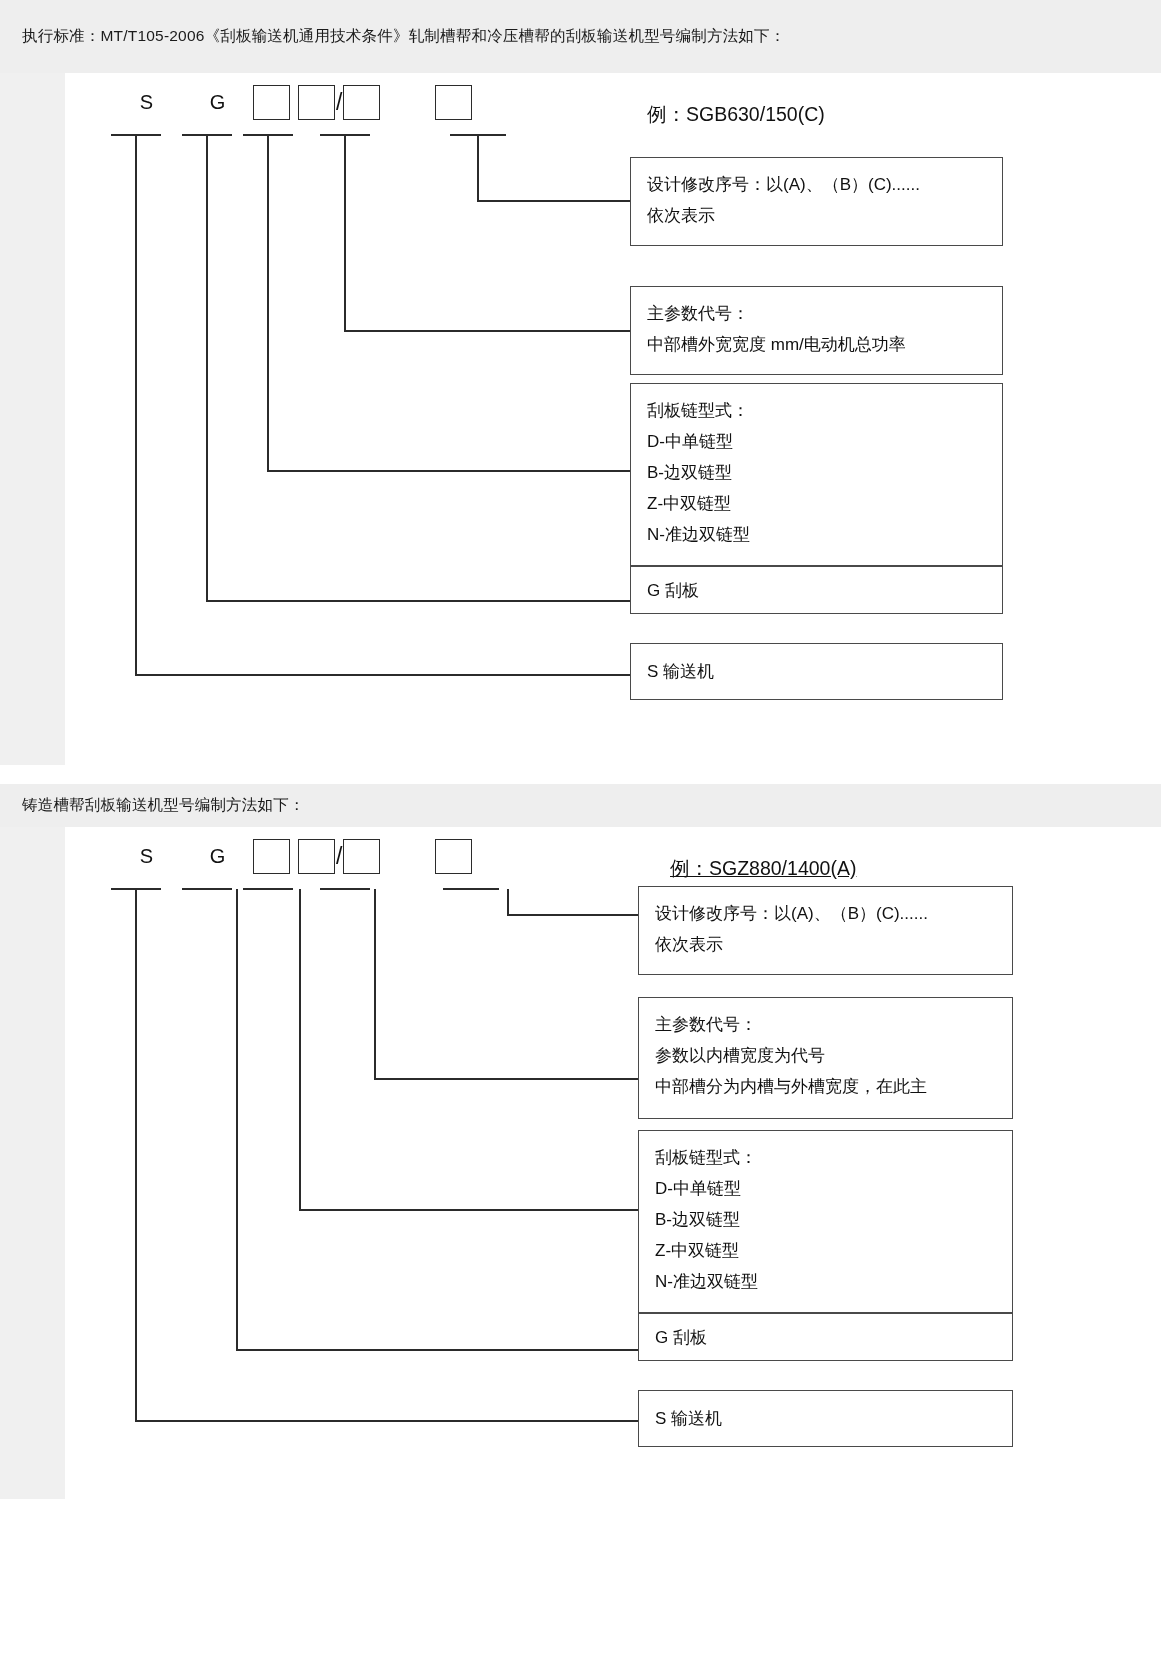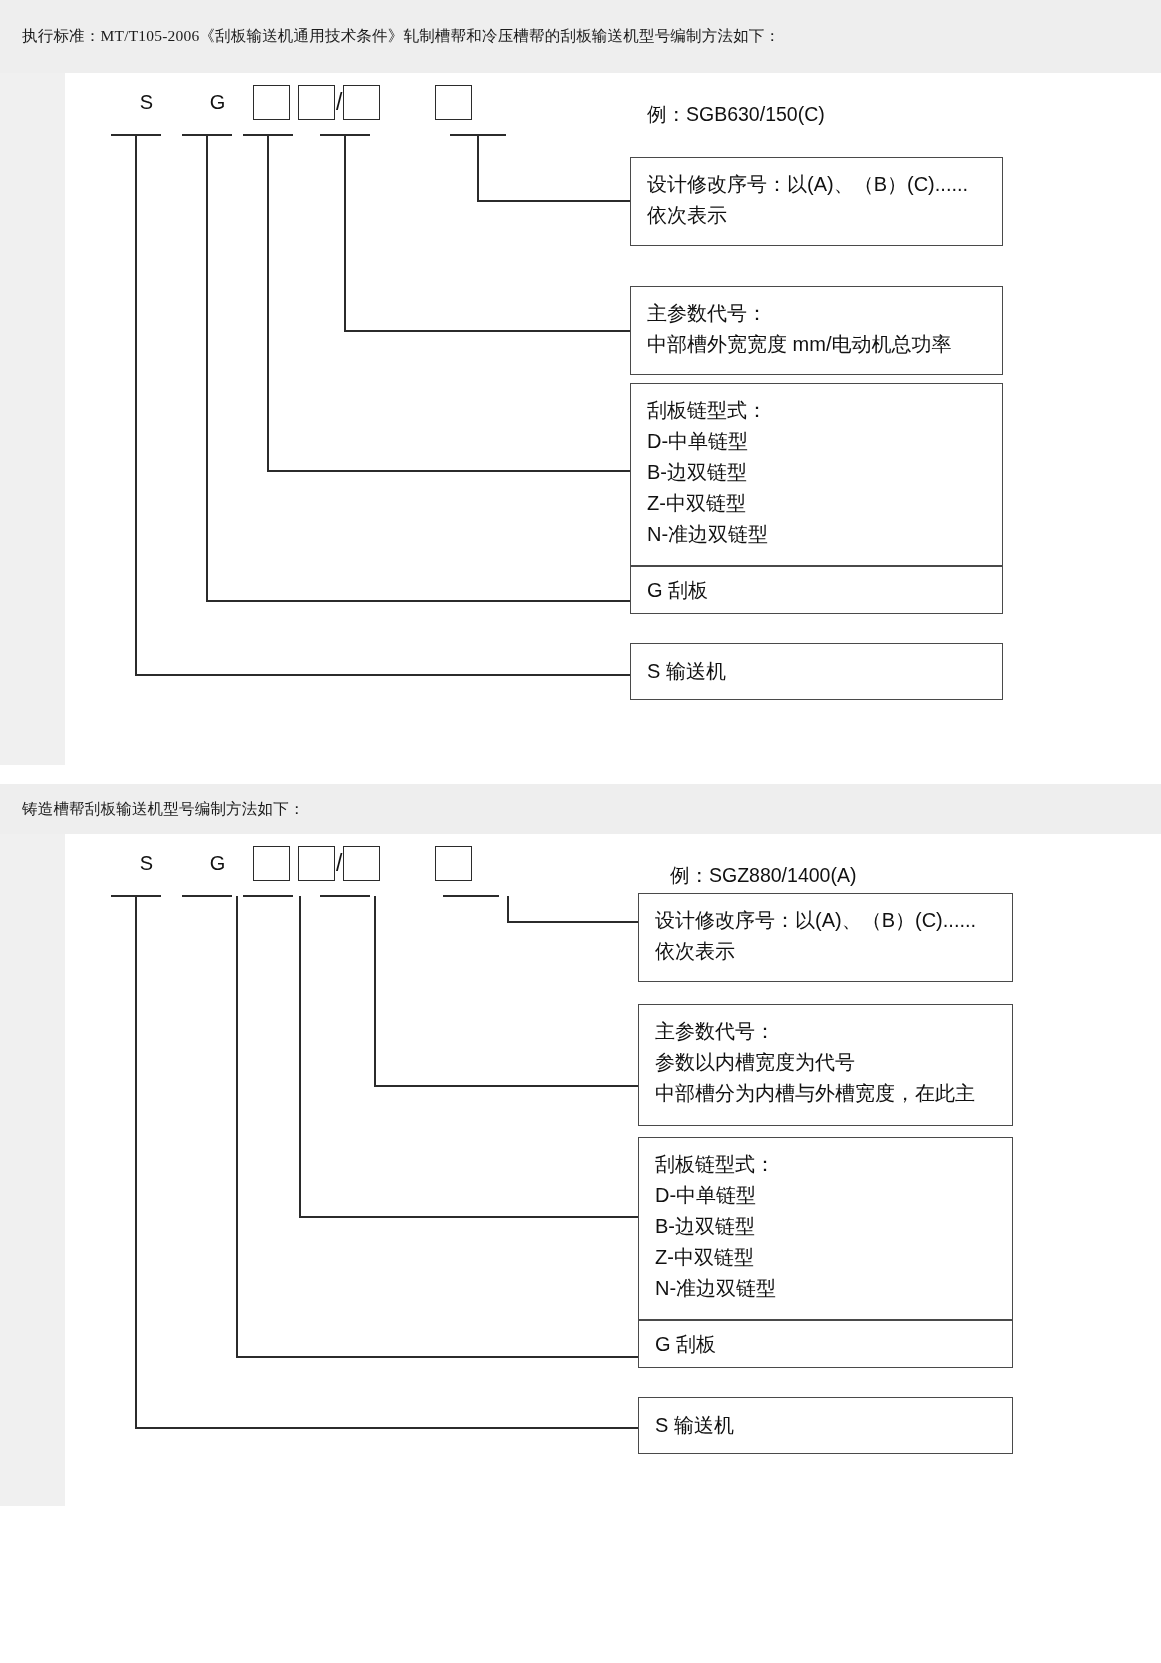--- a/index.html
+++ b/index.html
@@ -16,23 +16,22 @@
   .section-header{
     background:#eeeeee;
     height:73px;
     display:flex;
     align-items:center;
     padding-left:22px;
     box-sizing:border-box;
     font-size:15.5px;
     letter-spacing:.2px;
     color:#1b1b1b;
-    font-family:Liberation Serif, serif;
-  }
-  .section-header.second{height:50px;}
+  }
+  .section-header.second{height:43px;}
 
   
   .diagram-wrap{position:relative;background:#ffffff;}
   .left-rail{
     position:absolute;left:0;top:0;width:65px;bottom:0;
     background:#f0f0f0;
   }
   .canvas{position:relative;margin-left:65px;}
   svg.lines{position:absolute;left:0;top:0;overflow:visible;}
 
@@ -58,21 +57,21 @@
     margin-top:11px;
   }
 
   
   .desc-box{
     position:absolute;
     border:1.3px solid #4a4a4a;
     background:#fff;
     box-sizing:border-box;
     padding:11px 0 11px 16px;
-    font-size:20px;
+    font-size:17px;
     line-height:31px;
     color:#111;
   }
   .desc-box .ln{white-space:nowrap;display:block;}
   .desc-box.single{
     padding-top:9px;padding-bottom:9px;
     display:flex;align-items:center;text-align:center;
   }
 </style>
 </head>
@@ -185,21 +184,21 @@
         <span class="code-letter" style="width:71px;text-align:center;display:inline-block;">G</span>
         <span class="code-box"></span>
         <span style="display:inline-block;width:8px;"></span>
         <span class="code-box"></span>
         <span class="slash">/</span>
         <span class="code-box"></span>
         <span style="display:inline-block;width:55px;"></span>
         <span class="code-box"></span>
       </div>
 
-      <div class="example" style="left:605px;top:17px;">例：SGZ880/1400(A)</div>
+      <div class="example" style="left:605px;top:17px;text-decoration:underline;">例：SGZ880/1400(A)</div>
 
       <div class="desc-box" style="left:573px;top:59px;width:375px;height:89px;">
         <span class="ln">设计修改序号：以(A)、（B）(C)......</span>
         <span class="ln">依次表示</span>
       </div>
 
       <div class="desc-box" style="left:573px;top:170px;width:375px;height:122px;">
         <span class="ln">主参数代号：</span>
         <span class="ln">参数以内槽宽度为代号</span>
         <span class="ln">中部槽分为内槽与外槽宽度，在此主</span>

